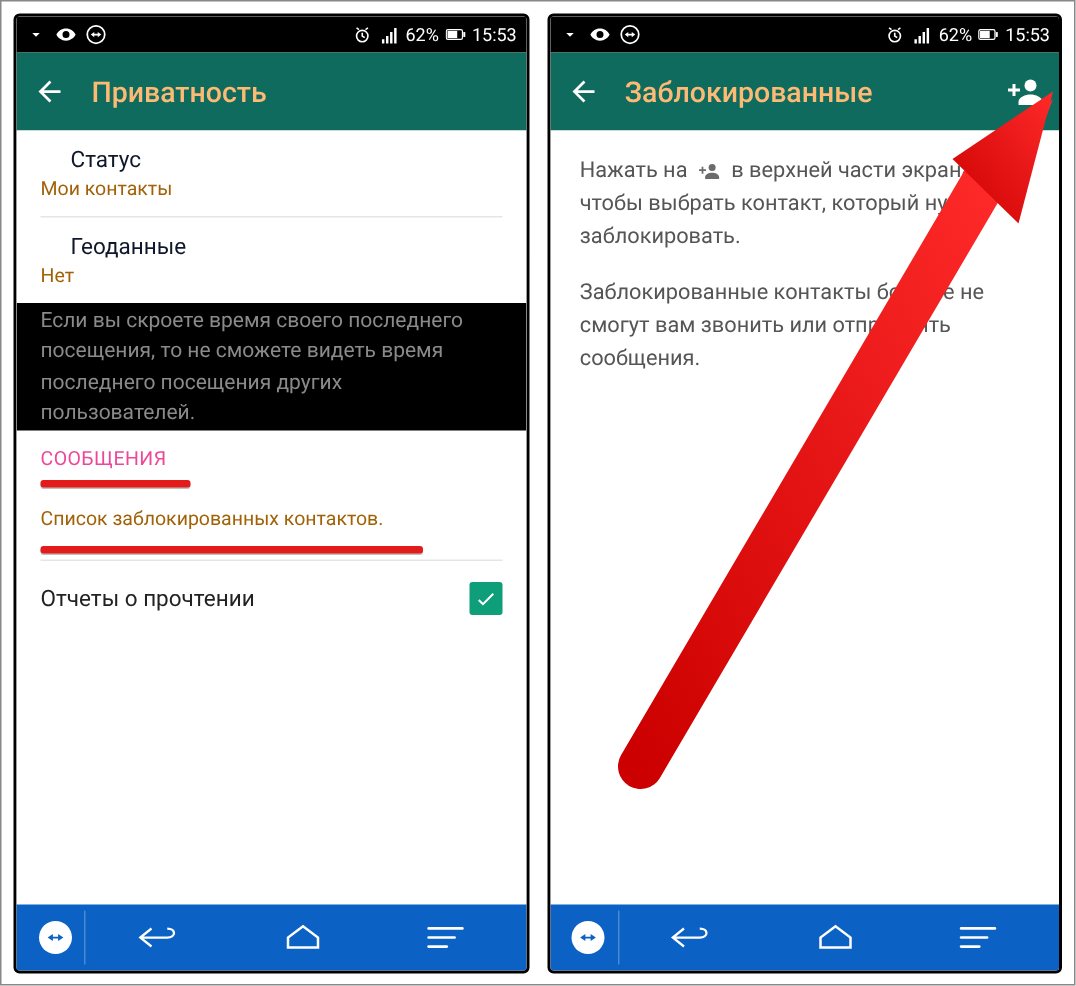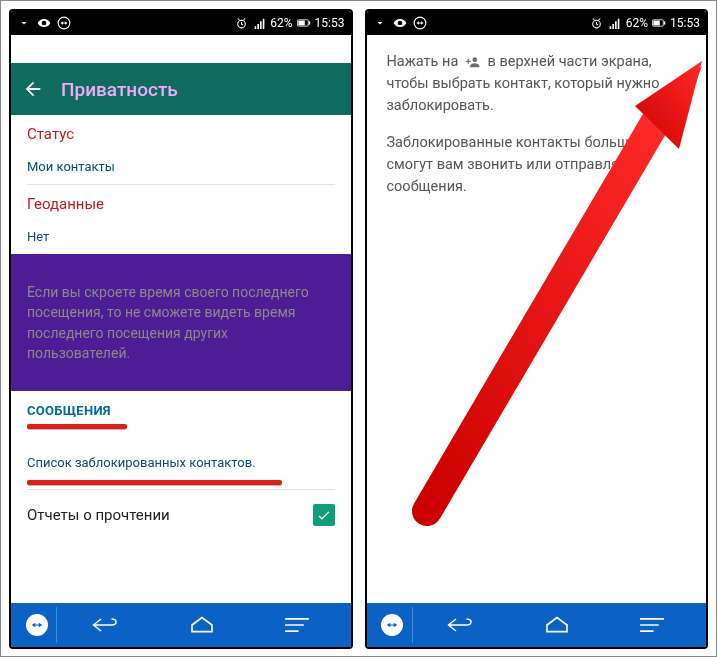--- a/index.html
+++ b/index.html
@@ -30,47 +30,46 @@
     font-size: 12px;
     padding: 0 6px;
     gap: 6px;
   }
   .statusbar .left { display: flex; gap: 6px; align-items: center; }
   .statusbar .right { margin-left: auto; display: flex; align-items: center; gap: 4px; }
   .sb-ic { width: 14px; height: 14px; display: inline-flex; align-items: center; justify-content: center; }
   .appbar {
     height: 52px;
     background: #0f6b5e;
-    color: #f0abfc;
+    color: #fdba74;
     display: flex;
     align-items: center;
     padding: 0 10px;
     gap: 16px;
-    margin-top: 28px;
   }
   .appbar .title { font-size: 19px; font-weight: 500; }
   .appbar .spacer { flex: 1; }
   .back-arrow, .add-person { width: 24px; height: 24px; display: flex; align-items: center; justify-content: center; cursor: pointer; }
   .content { flex: 1; overflow: hidden; background: #fff; }
   .setting-row { padding: 10px 16px; cursor: pointer; }
-  .setting-row .label { font-size: 15px; color: #b91c1c; }
-  .setting-row .value { font-size: 13px; color: #0c4a6e; margin-top: 16px; }
+  .setting-row .label { font-size: 15px; color: #0f172a; margin-left: 20px; }
+  .setting-row .value { font-size: 13px; color: #a16207; margin-top: 4px; }
   .divider { height: 1px; background: #e5e5e5; margin: 0 16px; }
   .info-block {
-    background: #4c1d95;
-    padding: 28px 16px;
+    background: #000000;
+    padding: 2px 16px;
     font-size: 14px;
     color: #8a8a8a;
     line-height: 1.45;
   }
   .section-header {
     padding: 12px 16px 6px;
     font-size: 13px;
-    font-weight: 700;
-    color: #0369a1;
+    font-weight: 400;
+    color: #ec4899;
     letter-spacing: 0.3px;
     position: relative;
   }
   .underline-red {
     height: 5px; background: #e21b1b;
     border-radius: 2px;
     box-shadow: 0 1px 0 rgba(0,0,0,0.25);
   }
   .check-row {
     padding: 14px 16px;
@@ -280,20 +279,35 @@
         <svg width="20" height="12" viewBox="0 0 26 14">
             <rect x="1" y="1" width="20" height="12" rx="2" fill="none" stroke="#fff" stroke-width="1.5"></rect>
             <rect x="2.5" y="2.5" width="12" height="9" fill="#fff"></rect>
             <rect x="22" y="4" width="2.5" height="6" fill="#fff"></rect>
           </svg>
       </span>
       <span>15:53</span>
     </div>
   </div>
 
+  <div class="appbar">
+    <div class="back-arrow">
+      <svg width="22" height="22" viewBox="0 0 24 24" fill="#fff">
+          <path d="M20 11H7.8l5.6-5.6L12 4l-8 8 8 8 1.4-1.4L7.8 13H20z"></path>
+        </svg>
+    </div>
+    <div class="title">Заблокированные</div>
+    <div class="spacer"></div>
+    <div class="add-person">
+      <svg width="24" height="24" viewBox="0 0 24 24" fill="#fff">
+          <circle cx="15" cy="8" r="4"></circle>
+          <path d="M15 14c-3.3 0-8 1.7-8 5v2h16v-2c0-3.3-4.7-5-8-5zM5 10V7H3v3H0v2h3v3h2v-3h3v-2H5z"></path>
+        </svg>
+    </div>
+  </div>
 
   <div class="content">
     <div class="body-text">
       <span>Нажать на </span>
       <span class="inline-icon">
         <svg width="18" height="14" viewBox="0 0 24 24" fill="#6b6b6b">
             <circle cx="15" cy="8" r="4"></circle>
             <path d="M15 14c-3.3 0-8 1.7-8 5v2h16v-2c0-3.3-4.7-5-8-5zM5 10V7H3v3H0v2h3v3h2v-3h3v-2H5z"></path>
           </svg>
       </span>

